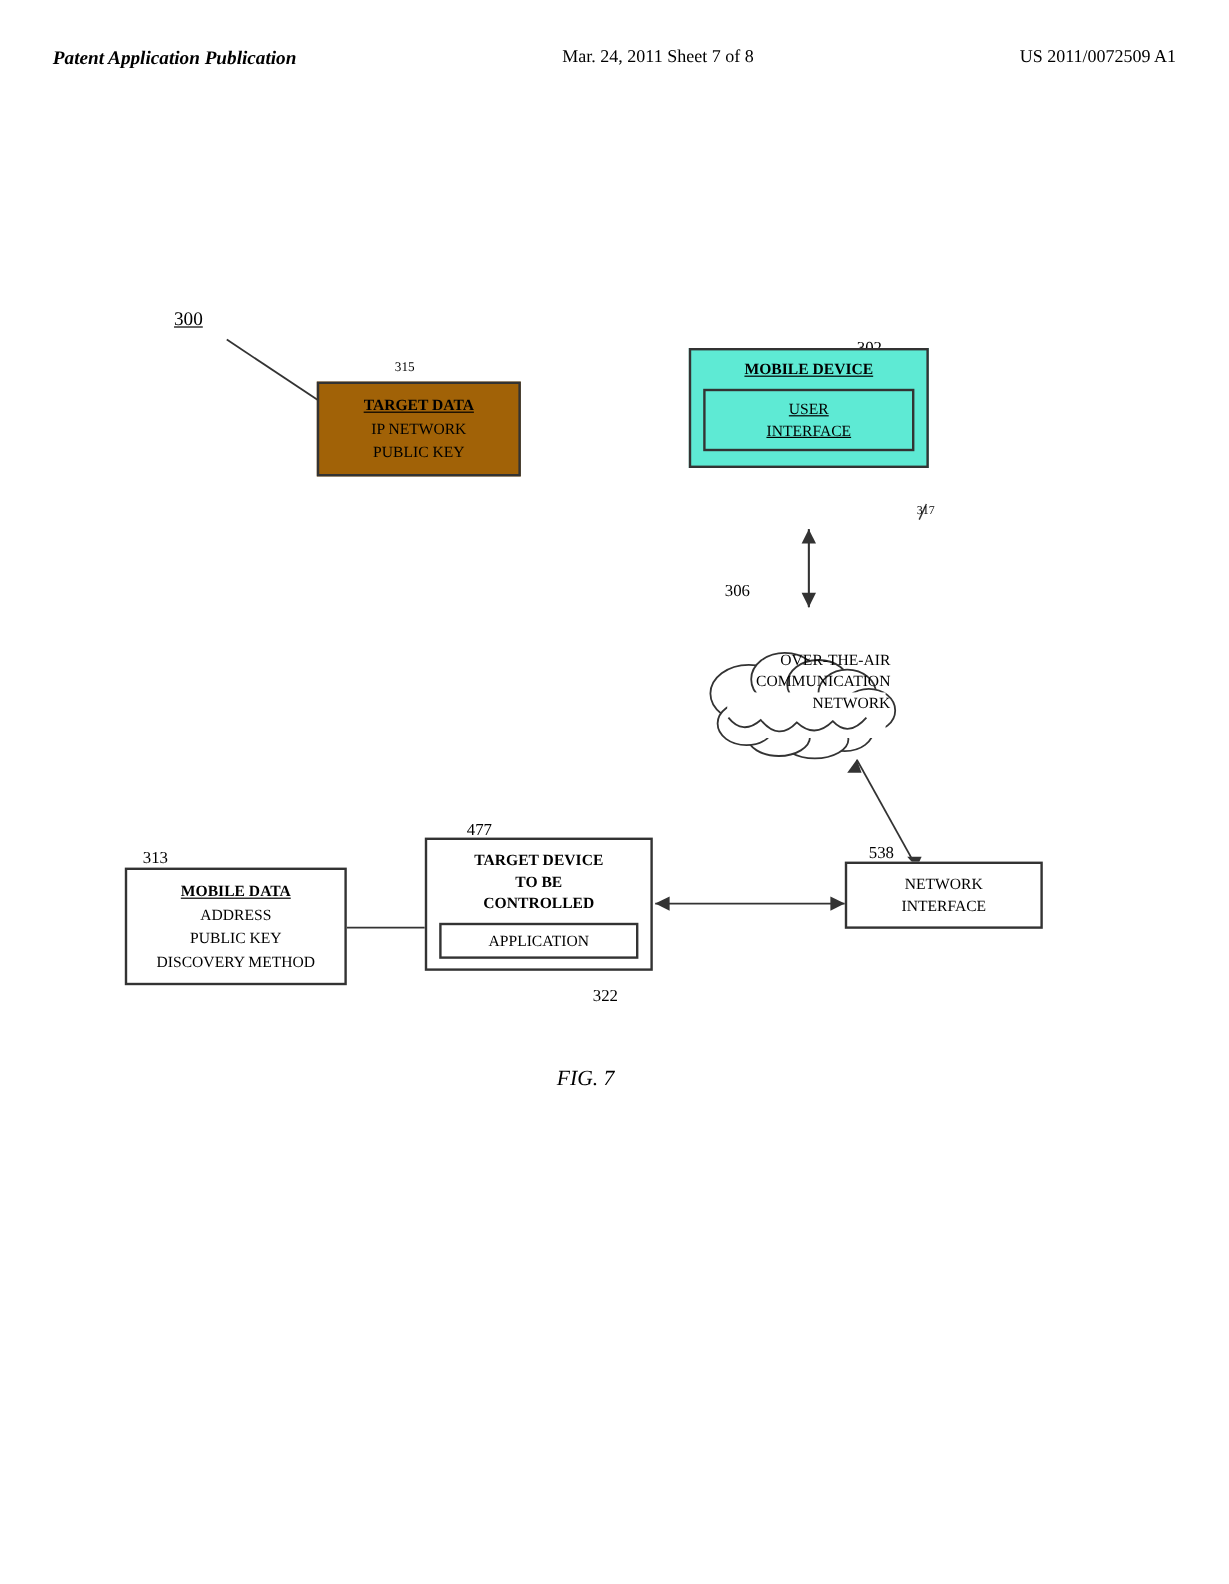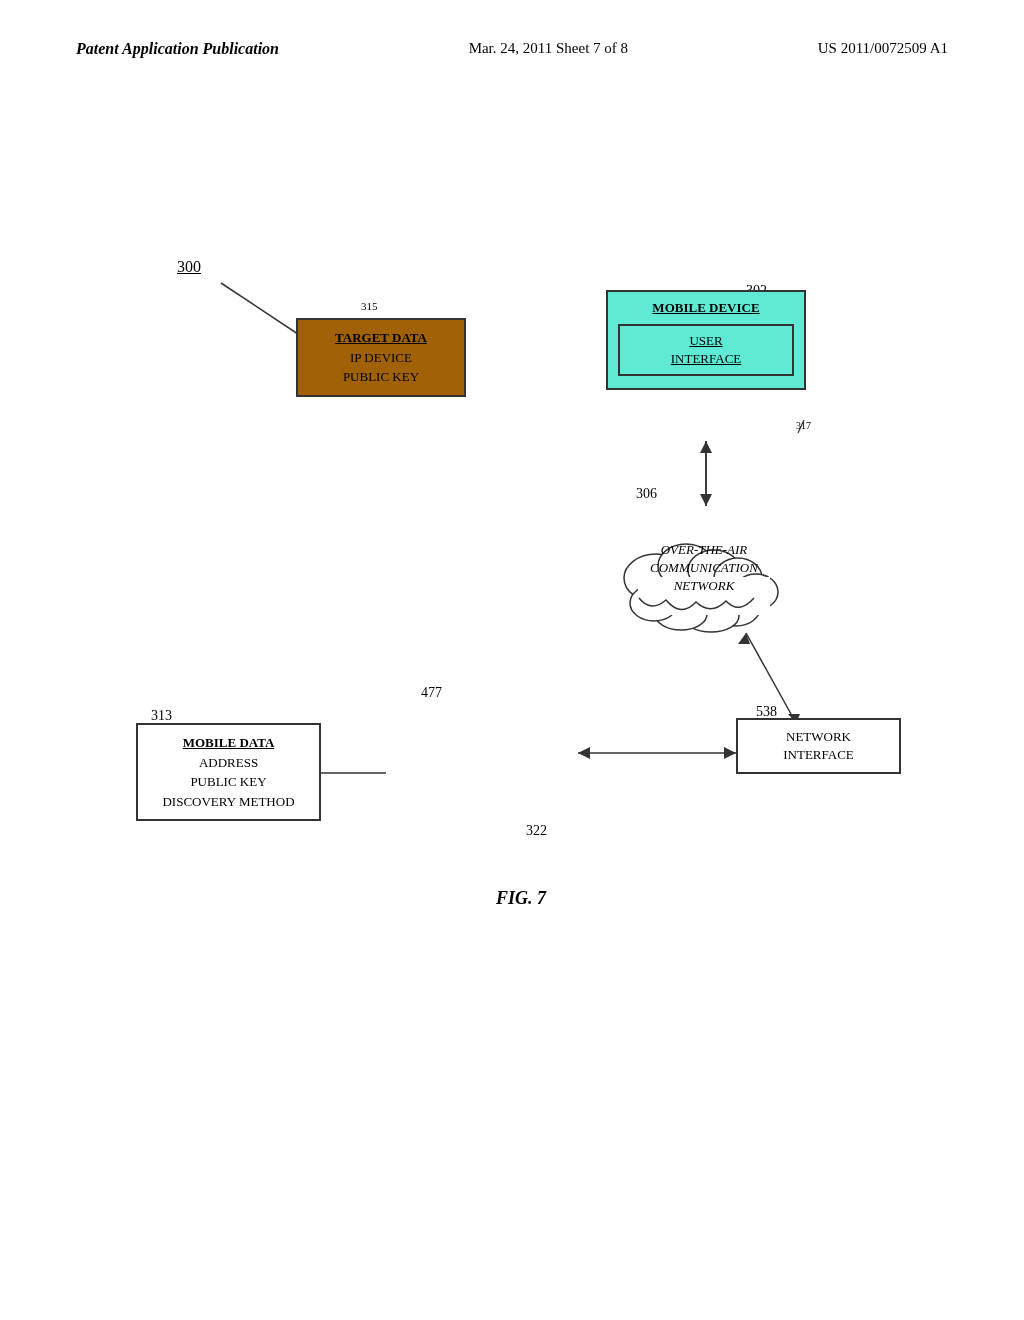--- a/index.html
+++ b/index.html
@@ -10,21 +10,21 @@
       height: 1320px;
       position: relative;
       overflow: hidden;
     }
 
     .page {
       width: 1024px;
       height: 1320px;
       position: relative;
       background: #fff;
-      padding: 40px 76px;
+      padding: 40px 44px;
     }
 
     
     .header {
       display: flex;
       justify-content: space-between;
       align-items: flex-start;
       margin-bottom: 10px;
       font-size: 15px;
     }
@@ -208,21 +208,21 @@
       top: 626px;
       font-size: 14px;
     }
 
     
     .fig-label {
       position: absolute;
       left: 420px;
       top: 810px;
       font-size: 18px;
-      font-weight: bold;
+      font-weight: normal;
       font-style: italic;
     }
 
     
     .diagram-svg {
       position: absolute;
       top: 0;
       left: 0;
       width: 100%;
       height: 100%;
@@ -282,43 +282,51 @@
 
     </svg>
 
     <div class="label-300">
       <span class="underline">300</span>
     </div>
 
     <div class="label-315">315</div>
     <div class="box-315">
       <div class="title">TARGET DATA</div>
-      <div>IP DEVICE</div>
+      <div>IP NETWORK</div>
       <div>PUBLIC KEY</div>
     </div>
 
     <div class="label-302">302</div>
     <div class="box-302">
       <div class="title">MOBILE DEVICE</div>
       <div class="box-user-interface">
         <div>USER</div>
         <div>INTERFACE</div>
       </div>
     </div>
     <div class="label-317">317</div>
 
     <div class="label-306">306</div>
 
-    <div style="position:absolute; left:558px; top:463px; font-size:13px; text-align:center; width:140px; line-height:1.4; pointer-events:none; z-index:10;font-style:italic;">
+    <div style="position:absolute; left:558px; top:463px; font-size:13px; text-align:right; width:140px; line-height:1.4; pointer-events:none; z-index:10;">
       <div>OVER-THE-AIR</div>
       <div>COMMUNICATION</div>
       <div>NETWORK</div>
     </div>
 
     <div class="label-309">477</div>
+    <div class="box-309">
+      <div class="title">
+        <div>TARGET DEVICE</div>
+        <div>TO BE</div>
+        <div>CONTROLLED</div>
+      </div>
+      <div class="box-application">APPLICATION</div>
+    </div>
     <div class="label-322">322</div>
 
     <div class="label-313">313</div>
     <div class="box-313">
       <div class="title">MOBILE DATA</div>
       <div>ADDRESS</div>
       <div>PUBLIC KEY</div>
       <div>DISCOVERY METHOD</div>
     </div>
 

